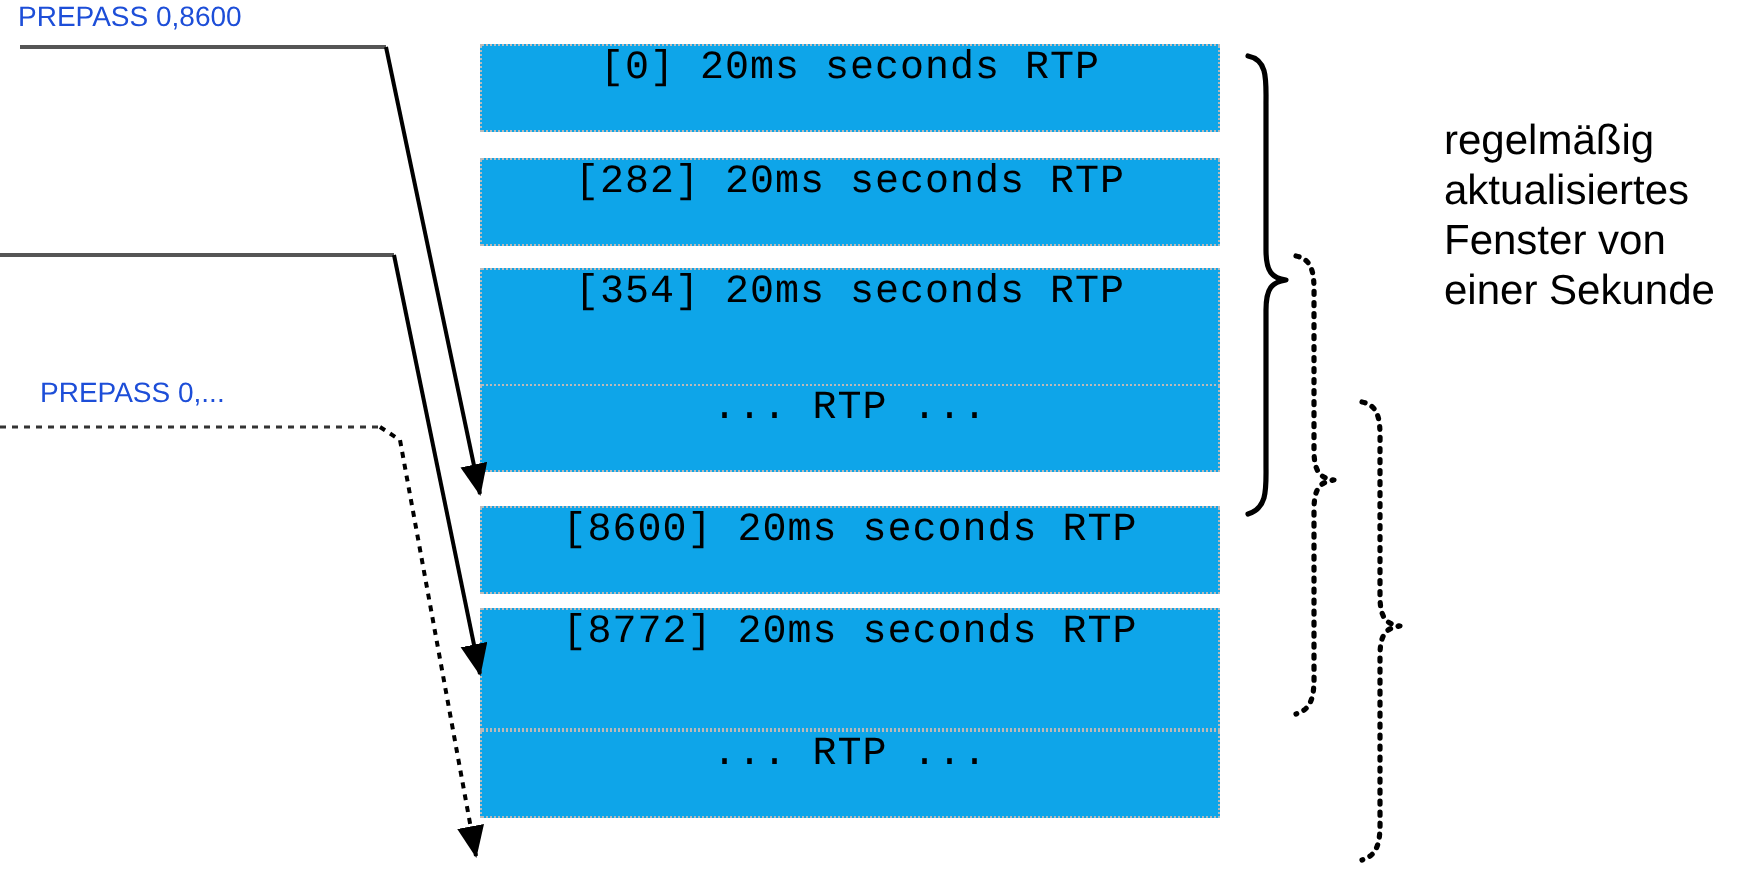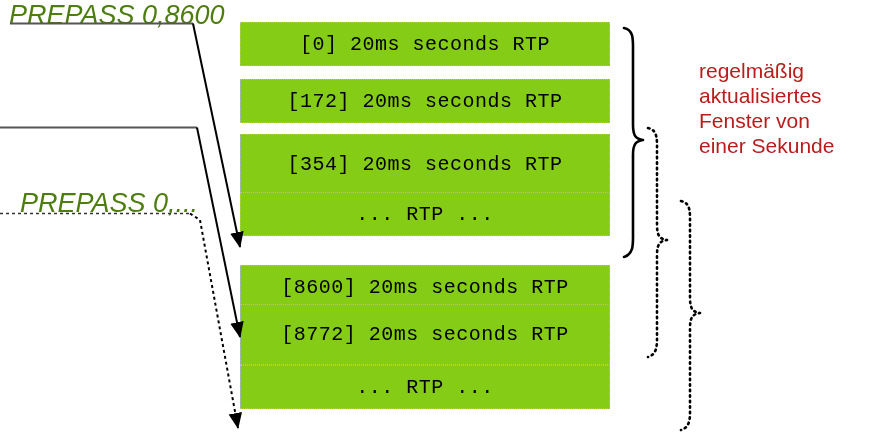--- a/index.html
+++ b/index.html
@@ -21,82 +21,81 @@
     position: absolute;
     left: 0;
     top: 0;
     width: 869px;
     height: 438px;
     pointer-events: none;
   }
   .prepass-label {
     position: absolute;
     font-family: "Liberation Sans", sans-serif;
-    font-size: 27px;
-    color: #4d7c0f;
+    font-size: 14px;
+    color: #1d4ed8;
     white-space: nowrap;
     letter-spacing: 0px;
-    font-style: italic;
   }
   #prepass-label-0 { left: 9px;  top: 0px; }
   #prepass-label-1 { left: 9px;  top: 101px; }
   #prepass-label-2 { left: 20px; top: 188px; }
 
   .rtp-box {
     position: absolute;
     left: 240px;
     width: 370px;
-    background: #84cc16;
+    background: #0ea5e9;
     border: 1px dotted #b9b9b9;
     box-sizing: border-box;
     display: flex;
-    align-items: center;
+    align-items: flex-start;
     justify-content: center;
   }
   .rtp-box-label {
     font-family: "Liberation Mono", "DejaVu Sans Mono", monospace;
     font-size: 20px;
     color: #000000;
     white-space: pre;
     letter-spacing: 0.5px;
   }
   #rtp-box-0 { top: 22px;  height: 44px; }
   #rtp-box-1 { top: 79px;  height: 44px; }
   #rtp-box-2 { top: 134px; height: 61px; }
   #rtp-box-3 { top: 192px; height: 44px; }
-  #rtp-box-4 { top: 253px; height: 44px; margin-top: 12px; }
+  #rtp-box-4 { top: 253px; height: 44px; }
   #rtp-box-5 { top: 304px; height: 61px; }
   #rtp-box-6 { top: 365px; height: 44px; }
 
   .annotation-text {
     position: absolute;
-    left: 699px;
+    left: 722px;
     top: 58px;
     font-family: "Liberation Sans", sans-serif;
     font-size: 21px;
     line-height: 25px;
-    color: #b91c1c;
+    color: #000000;
     white-space: pre-line;
   }
 </style>
 </head>
 <body>
 
 <div id="canvas">
 
   <div class="prepass-label" id="prepass-label-0">PREPASS 0,8600</div>
 
 
   <div class="prepass-label" id="prepass-label-2">PREPASS 0,...</div>
 
   <div class="rtp-box" id="rtp-box-0">
     <span class="rtp-box-label">[0] 20ms seconds RTP</span>
   </div>
   <div class="rtp-box" id="rtp-box-1">
-    <span class="rtp-box-label">[172] 20ms seconds RTP</span>
+    <span class="rtp-box-label">[282] 20ms seconds RTP</span>
   </div>
   <div class="rtp-box" id="rtp-box-2">
     <span class="rtp-box-label">[354] 20ms seconds RTP</span>
   </div>
   <div class="rtp-box" id="rtp-box-3">
     <span class="rtp-box-label">... RTP ...</span>
   </div>
   <div class="rtp-box" id="rtp-box-4">
     <span class="rtp-box-label">[8600] 20ms seconds RTP</span>
   </div>

